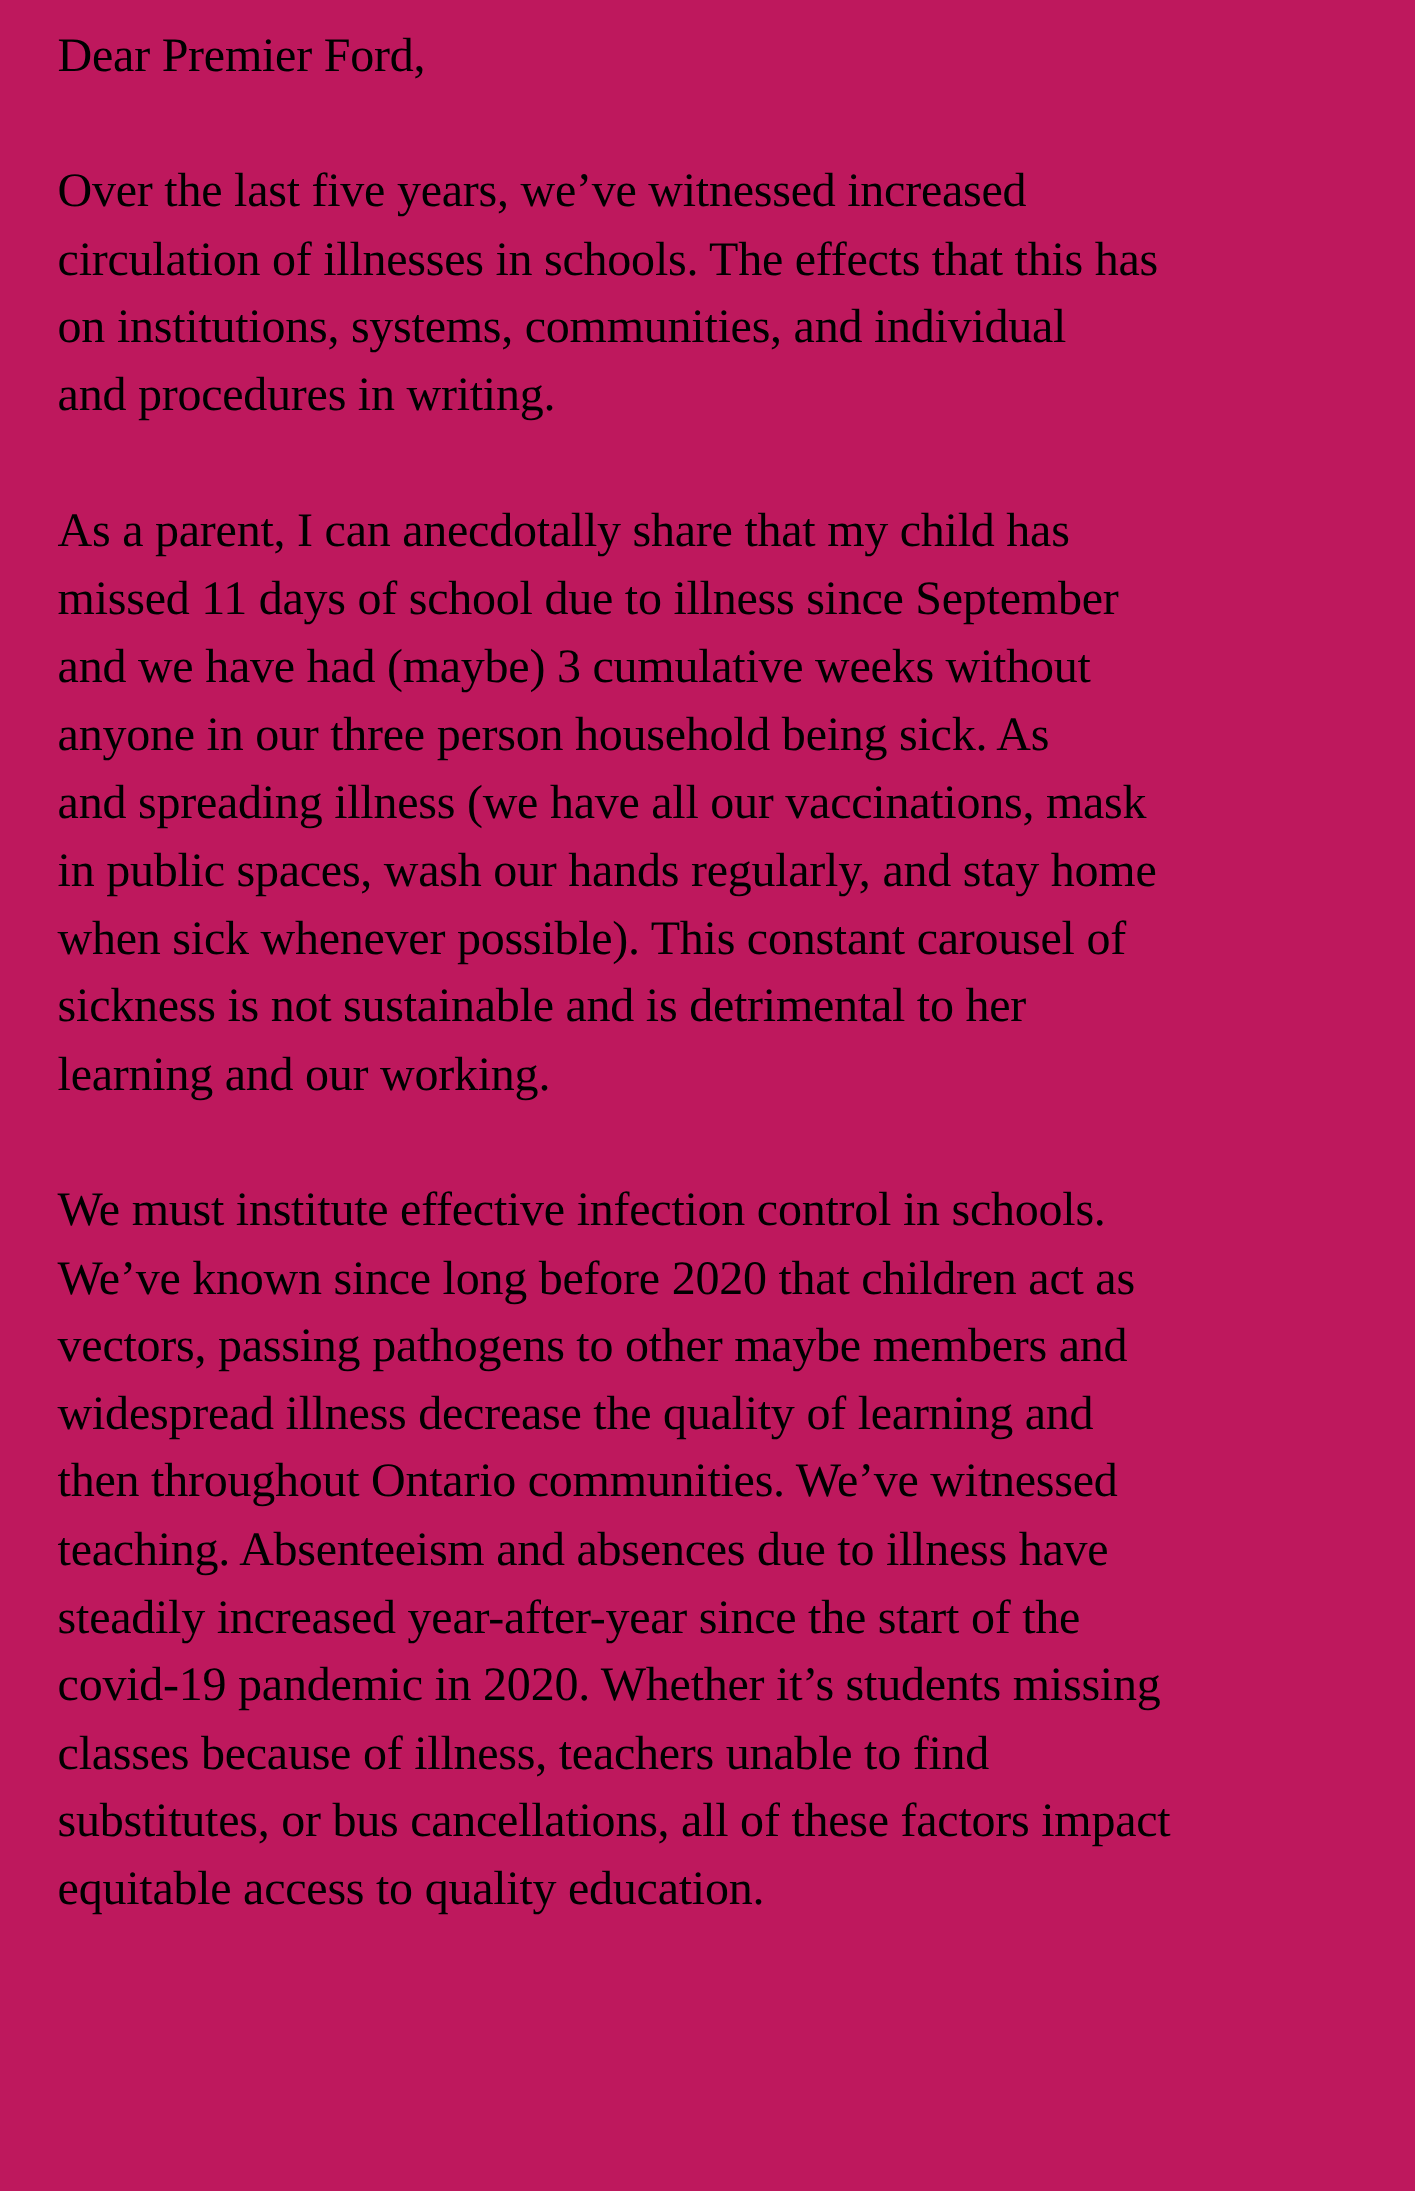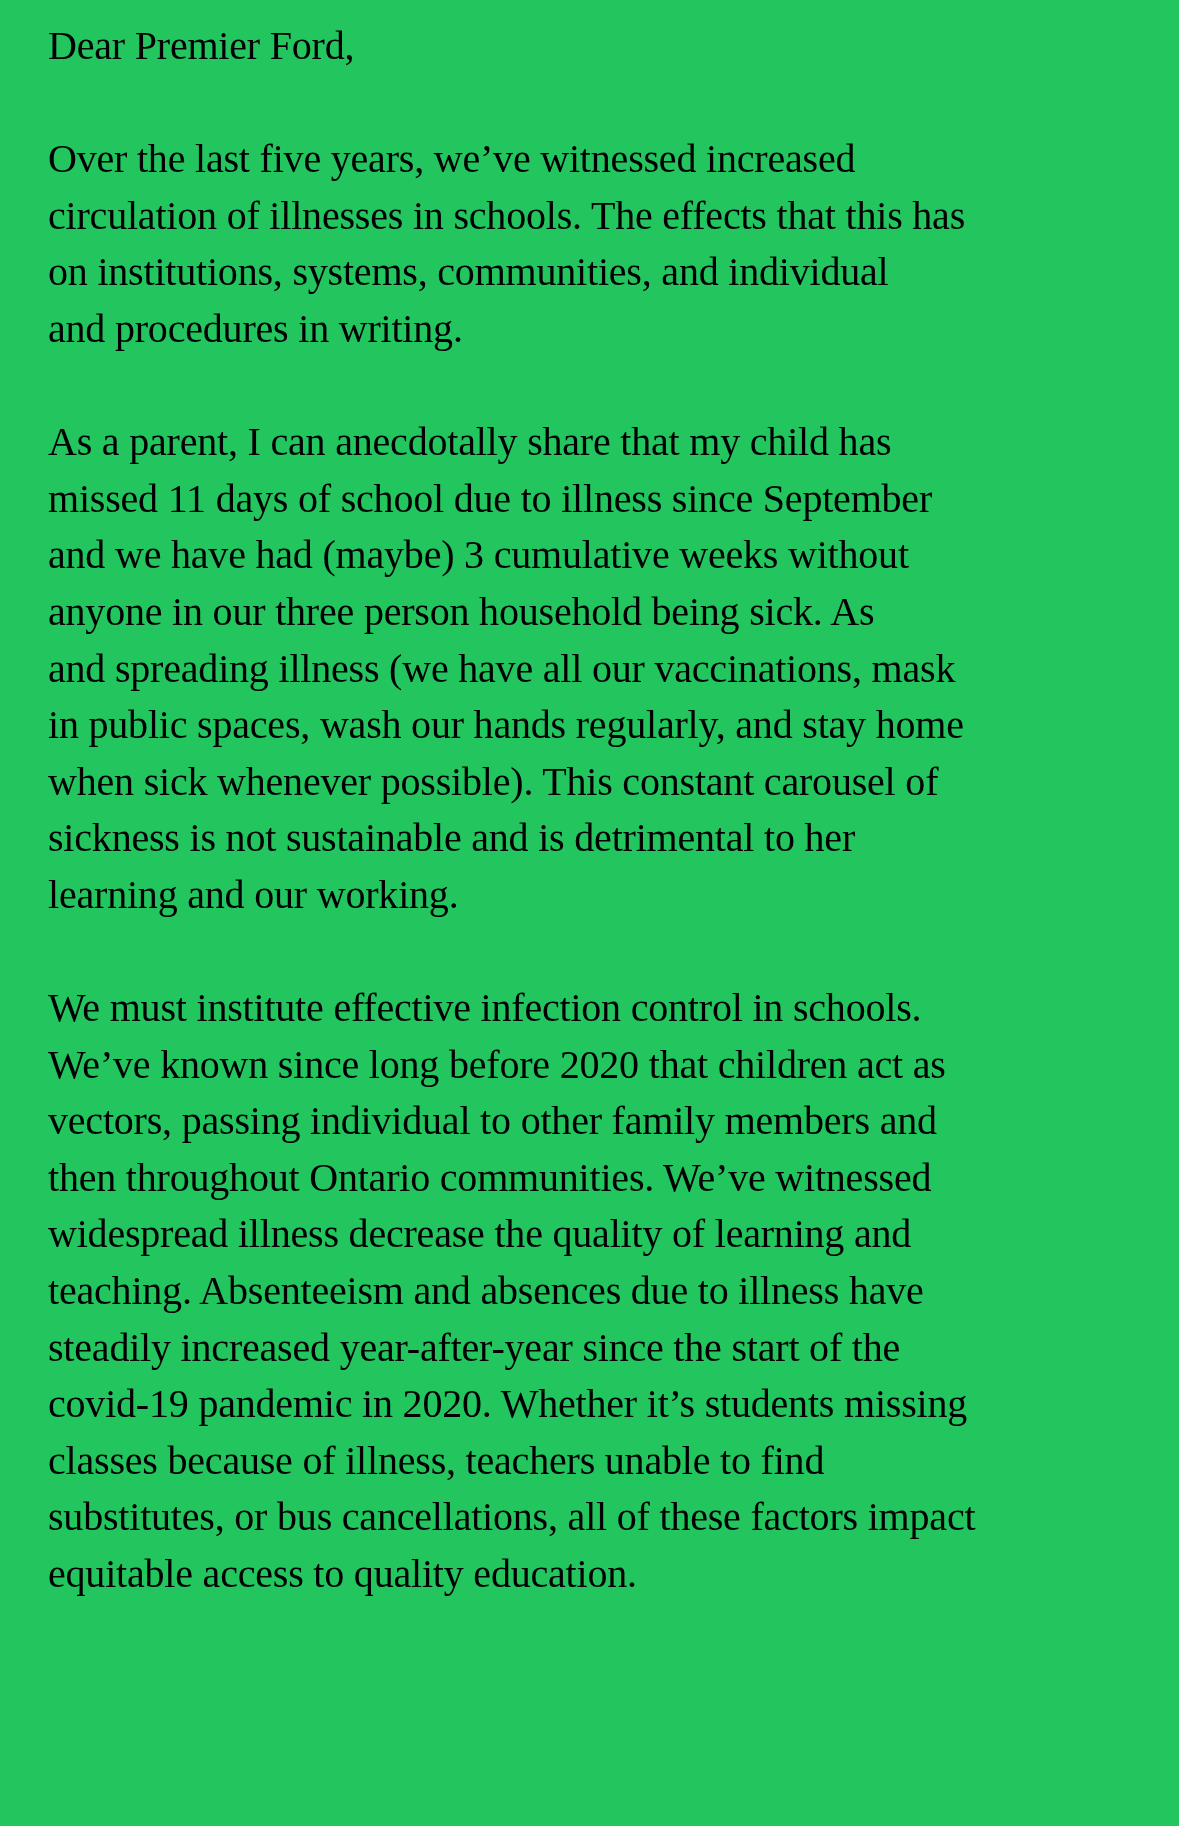--- a/index.html
+++ b/index.html
@@ -1,21 +1,21 @@
 <!DOCTYPE html>
 <html><head>
 <meta charset="utf-8">
 <style>
   html, body { margin: 0; padding: 0; background: #ffffff; }
   body { width: 1179px; height: 1826px; overflow: hidden; }
   .page {
     position: relative;
     width: 1179px;
     height: 1826px;
-    background: #22c55e;
+    background: #be185d;
     color: #000000;
     font-family: "Liberation Serif", "DejaVu Serif", serif;
     font-size: 40px;
     line-height: 56.6px;
     padding: 18px 0 0 48px;
     box-sizing: border-box;
   }
   .para { margin: 0 0 56.6px 0; }
   .line { display: block; white-space: nowrap; letter-spacing: -0.2px; }
 </style>
@@ -42,23 +42,23 @@
     <span class="line">and spreading illness (we have all our vaccinations, mask</span>
     <span class="line">in public spaces, wash our hands regularly, and stay home</span>
     <span class="line">when sick whenever possible). This constant carousel of</span>
     <span class="line">sickness is not sustainable and is detrimental to her</span>
     <span class="line">learning and our working.</span>
   </p>
 
   <p class="para">
     <span class="line">We must institute effective infection control in schools.</span>
     <span class="line">We’ve known since long before 2020 that children act as</span>
-    <span class="line">vectors, passing individual to other family members and</span>
+    <span class="line">vectors, passing pathogens to other maybe members and</span>
+    <span class="line">widespread illness decrease the quality of learning and</span>
     <span class="line">then throughout Ontario communities. We’ve witnessed</span>
-    <span class="line">widespread illness decrease the quality of learning and</span>
     <span class="line">teaching. Absenteeism and absences due to illness have</span>
     <span class="line">steadily increased year-after-year since the start of the</span>
     <span class="line">covid-19 pandemic in 2020. Whether it’s students missing</span>
     <span class="line">classes because of illness, teachers unable to find</span>
     <span class="line">substitutes, or bus cancellations, all of these factors impact</span>
     <span class="line">equitable access to quality education.</span>
   </p>
 </div>
 
 </body></html>

